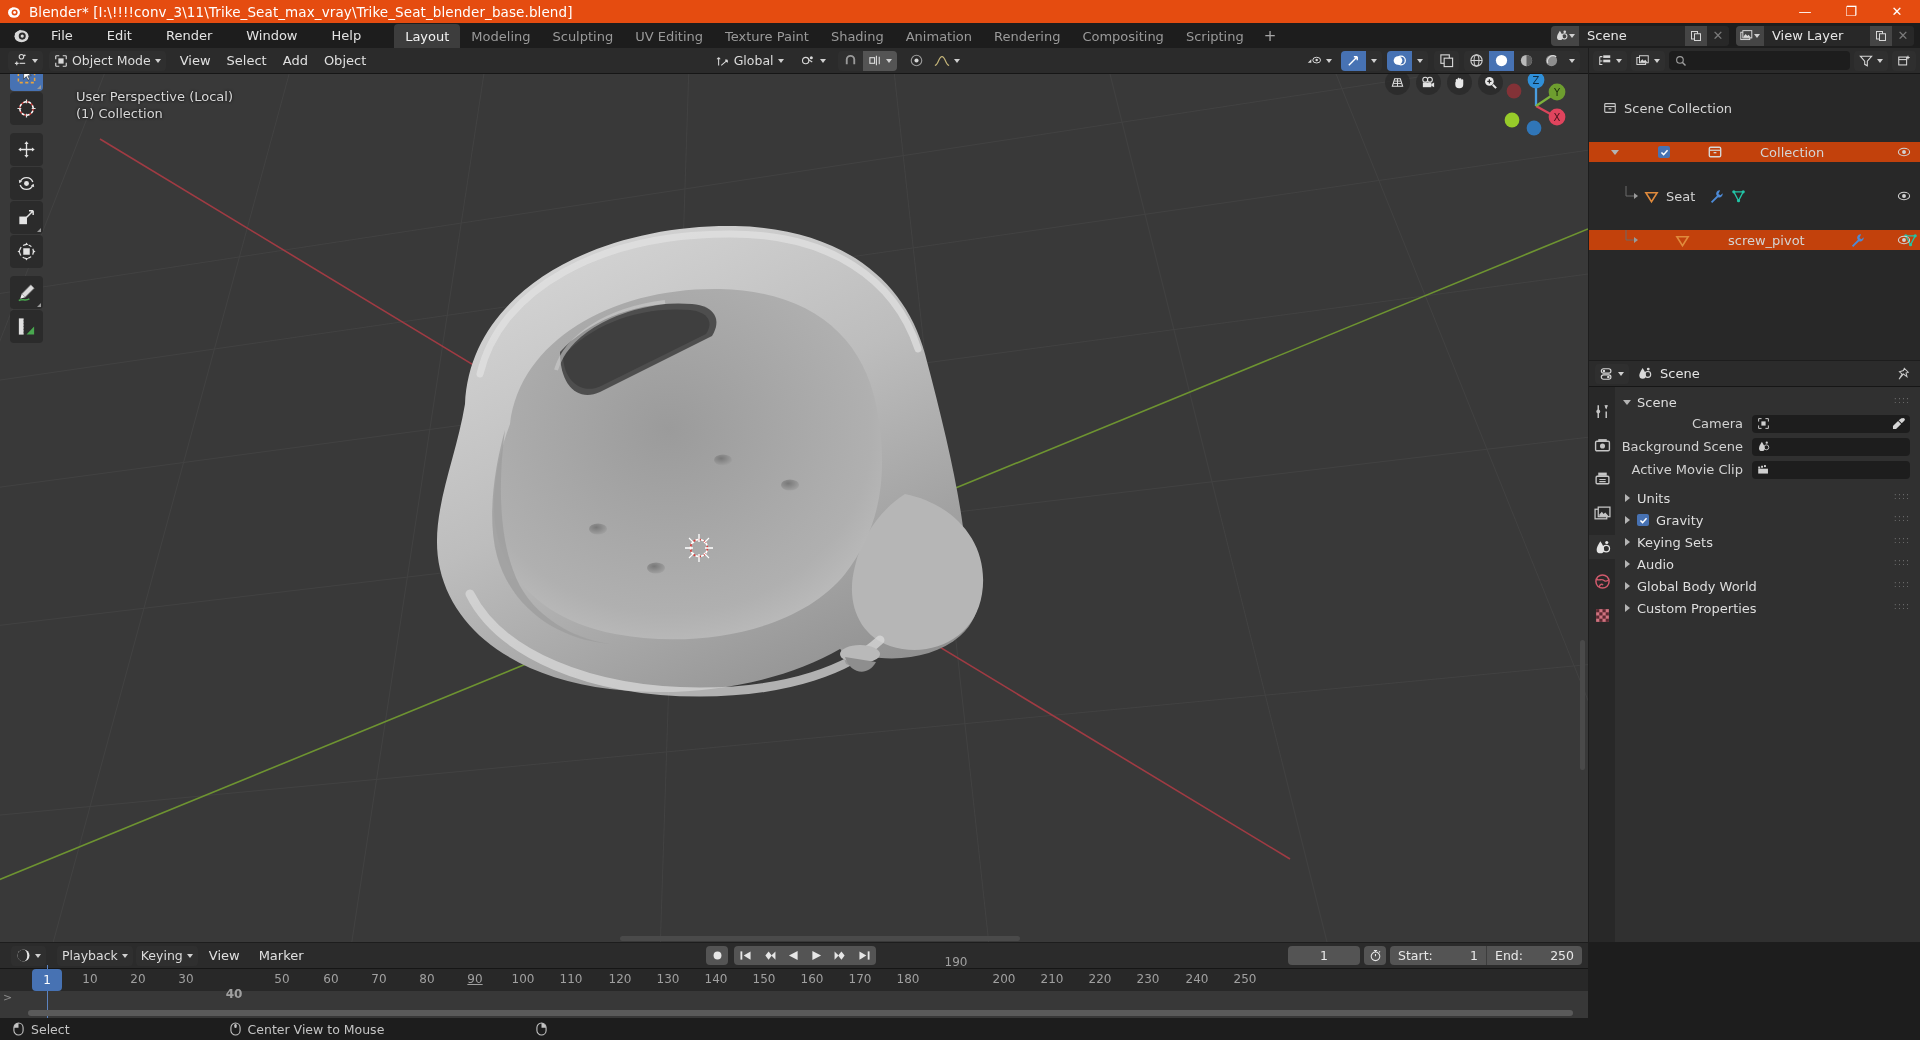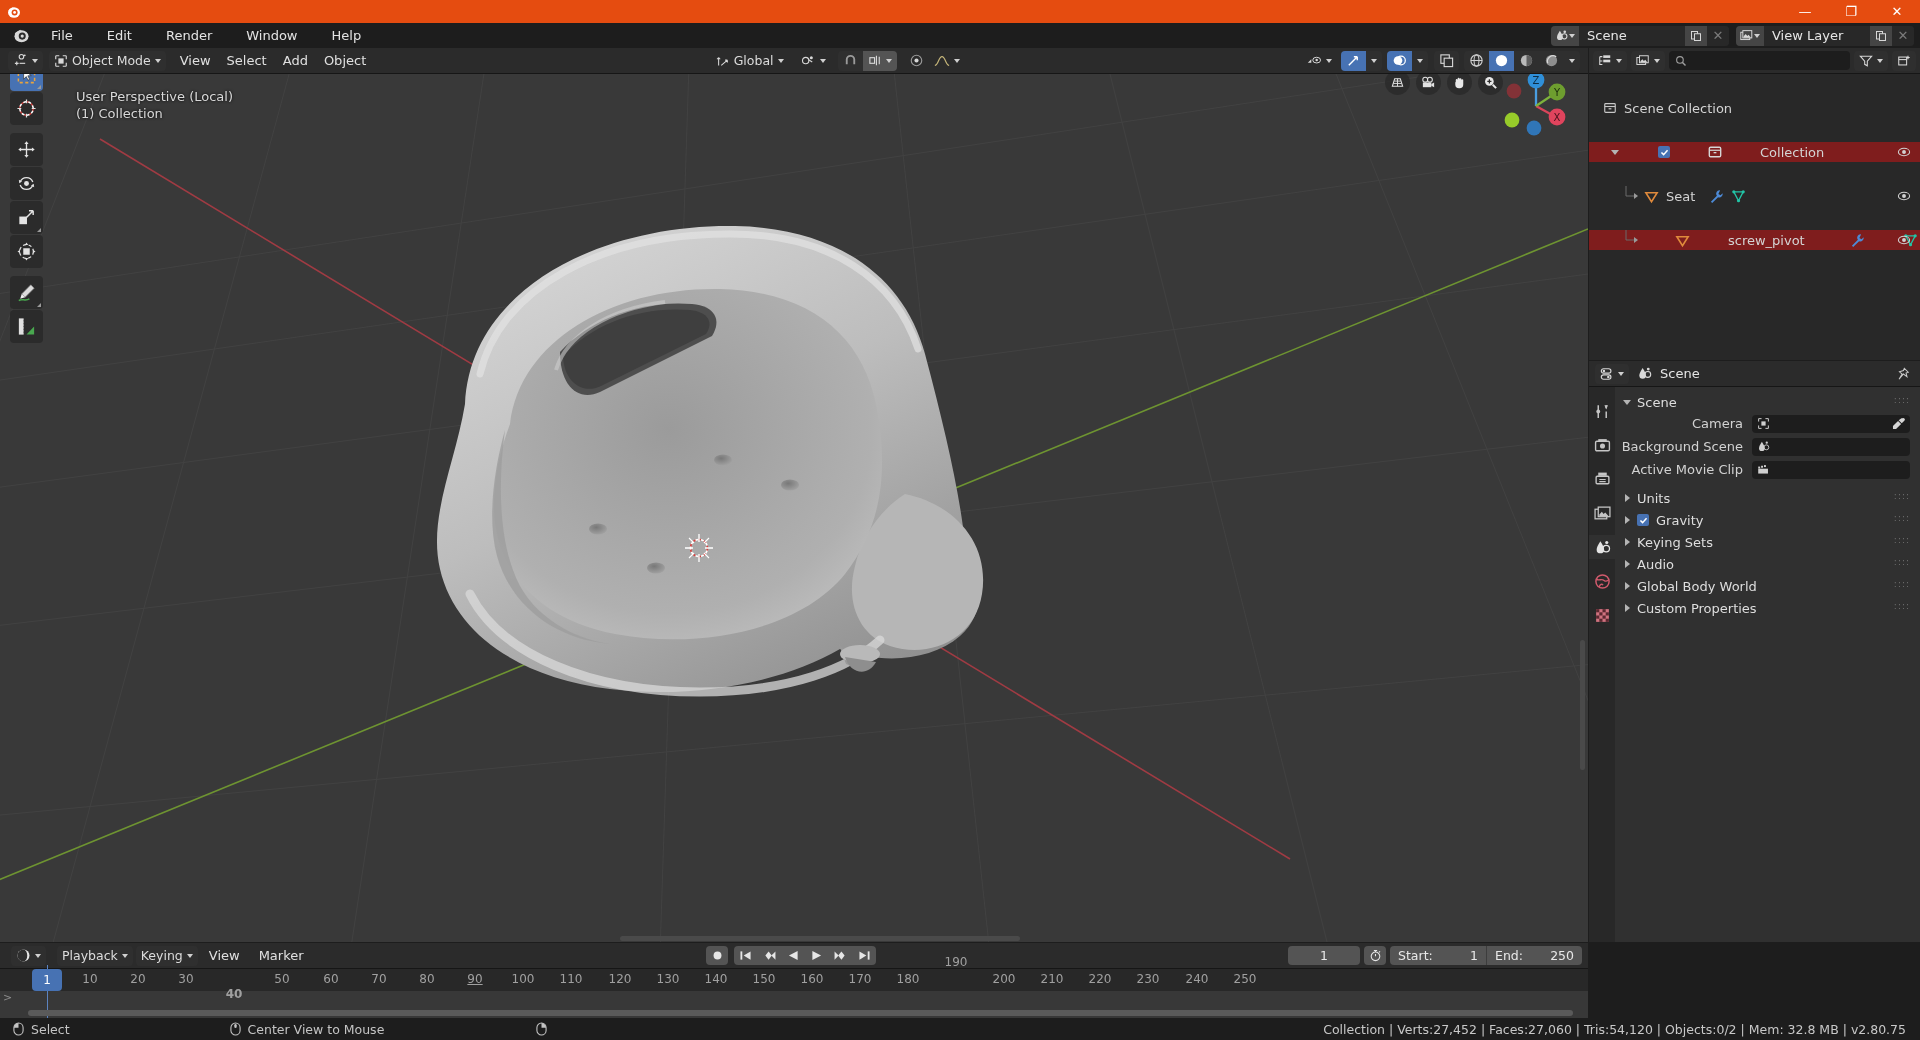--- a/index.html
+++ b/index.html
@@ -86,21 +86,21 @@
   
   .navbtns { position: absolute; right: 85px; top: 22px; display: flex; gap: 6px; z-index: 5;}
   .navbtn { width: 25px; height: 25px; border-radius: 50%; background: #2a2a2ad0; display: flex; align-items: center; justify-content: center; }
   .gizmo { position: absolute; right: 12px; top: 18px; width: 80px; height: 80px; z-index: 5; }
 
   
   .outliner { position: absolute; left: 1589px; top: 48px; width: 331px; height: 312px; background: #282828; }
   .ol-header { height: 26px; background: #2b2b2b; display: flex; align-items: center; padding: 0 4px; gap: 4px; border-bottom: 1px solid #161616;}
   .ol-search { flex: 1; height: 19px; background: #1d1d1d; border-radius: 4px; display: flex; align-items: center; padding: 0 6px; gap: 5px;}
   .ol-row { height: 20px; display: flex; align-items: center; font-size: 13px; color: #d4d4d4; position: relative; margin-top: 24px;}
-  .ol-row.alt { background: #7f1d1d; gap: 31px; }
+  .ol-row.alt { background: #c2410c; gap: 31px; }
   .eye { position: absolute; right: 9px; top: 3px; }
 
   
   .props { position: absolute; left: 1589px; top: 361px; width: 331px; height: 581px; background: #303030; }
   .pr-header { height: 26px; background: #2b2b2b; display: flex; align-items: center; padding: 0 6px; gap: 8px; border-bottom: 1px solid #161616;}
   .pr-tabs { position: absolute; left: 0; top: 26px; width: 26px; bottom: 0; background: #282828;
              display: flex; flex-direction: column; align-items: center; padding-top: 12px; gap: 10px;}
   .pr-tab { width: 26px; height: 24px; display: flex; align-items: center; justify-content: center; }
   .pr-tab.active { background: #303030; }
   .pr-body { position: absolute; left: 26px; top: 26px; right: 0; bottom: 0; padding: 4px 0 0 0; }
@@ -145,20 +145,21 @@
 
   <div class="titlebar">
     <span class="tb-icon">
       <svg width="14" height="14" viewBox="0 0 14 14">
         <ellipse cx="7" cy="7.5" rx="6" ry="5.2" fill="#fff"></ellipse>
         <circle cx="7.6" cy="7.4" r="3" fill="#e54c10"></circle>
         <circle cx="7.6" cy="7.4" r="1.4" fill="#fff"></circle>
         <path d="M1.5 5.2 L6 2.2 L6.6 3.6 L2.6 6.2 Z" fill="#fff"></path>
       </svg>
     </span>
+    <span class="tb-text">Blender* [I:\!!!!conv_3\11\Trike_Seat_max_vray\Trike_Seat_blender_base.blend]</span>
     <div class="tb-btns">
       <div class="tb-btn">—</div>
       <div class="tb-btn">❐</div>
       <div class="tb-btn close">✕</div>
     </div>
   </div>
 
   <div class="topbar">
     <span class="blender-logo">
       <svg width="17" height="17" viewBox="0 0 14 14">
@@ -167,20 +168,33 @@
         <circle cx="7.6" cy="7.5" r="1.3" fill="#d8d8d8"></circle>
         <path d="M1.4 5.2 L6 2.2 L6.7 3.6 L2.5 6.2 Z" fill="#d8d8d8"></path>
       </svg>
     </span>
     <div class="menu-item">File</div>
     <div class="menu-item">Edit</div>
     <div class="menu-item">Render</div>
     <div class="menu-item">Window</div>
     <div class="menu-item">Help</div>
 
+    <div class="ws-tabs">
+      <div class="ws-tab active">Layout</div>
+      <div class="ws-tab">Modeling</div>
+      <div class="ws-tab">Sculpting</div>
+      <div class="ws-tab">UV Editing</div>
+      <div class="ws-tab">Texture Paint</div>
+      <div class="ws-tab">Shading</div>
+      <div class="ws-tab">Animation</div>
+      <div class="ws-tab">Rendering</div>
+      <div class="ws-tab">Compositing</div>
+      <div class="ws-tab">Scripting</div>
+      <div class="ws-tab plus">+</div>
+    </div>
 
     <div class="topbar-right">
       <div class="idblock">
         <span class="idicon">
           <svg width="13" height="13" viewBox="0 0 16 16">
               <path d="M6 2 C3.5 6 2.5 8 2.5 10 a3.5 3.5 0 007 0 C9.5 8 8.5 6 6 2z" fill="#d8d8d8"></path>
               <circle cx="12" cy="3.5" r="1.6" fill="#d8d8d8"></circle>
               <circle cx="11.5" cy="9" r="3.2" fill="none" stroke="#d8d8d8" stroke-width="1.3"></circle>
             </svg>
           <i class="chev"></i>
@@ -1040,16 +1054,15 @@
           <rect x="4.7" y="2" width="2.6" height="4.4" rx="1.3" fill="#c4c4c4"></rect>
         </svg>
       <span>Center View to Mouse</span>
     </div>
     <div class="sb-item" style="margin-left:152px">
       <svg width="11" height="14" viewBox="0 0 12 15">
           <rect x="1" y="1" width="10" height="13" rx="5" fill="none" stroke="#c4c4c4" stroke-width="1.2"></rect>
           <path d="M11 6 V6 a5 5 0 00-5-5 V6 Z" fill="#c4c4c4"></path>
         </svg>
     </div>
-    <div class="sb-right">Collection | Verts:27,452 | Faces:27,060 | Tris:54,120 | Objects:0/2 | Mem: 32.8 MB | v2.80.75</div>
   </div>
 
 </div>
 
 </body></html>

